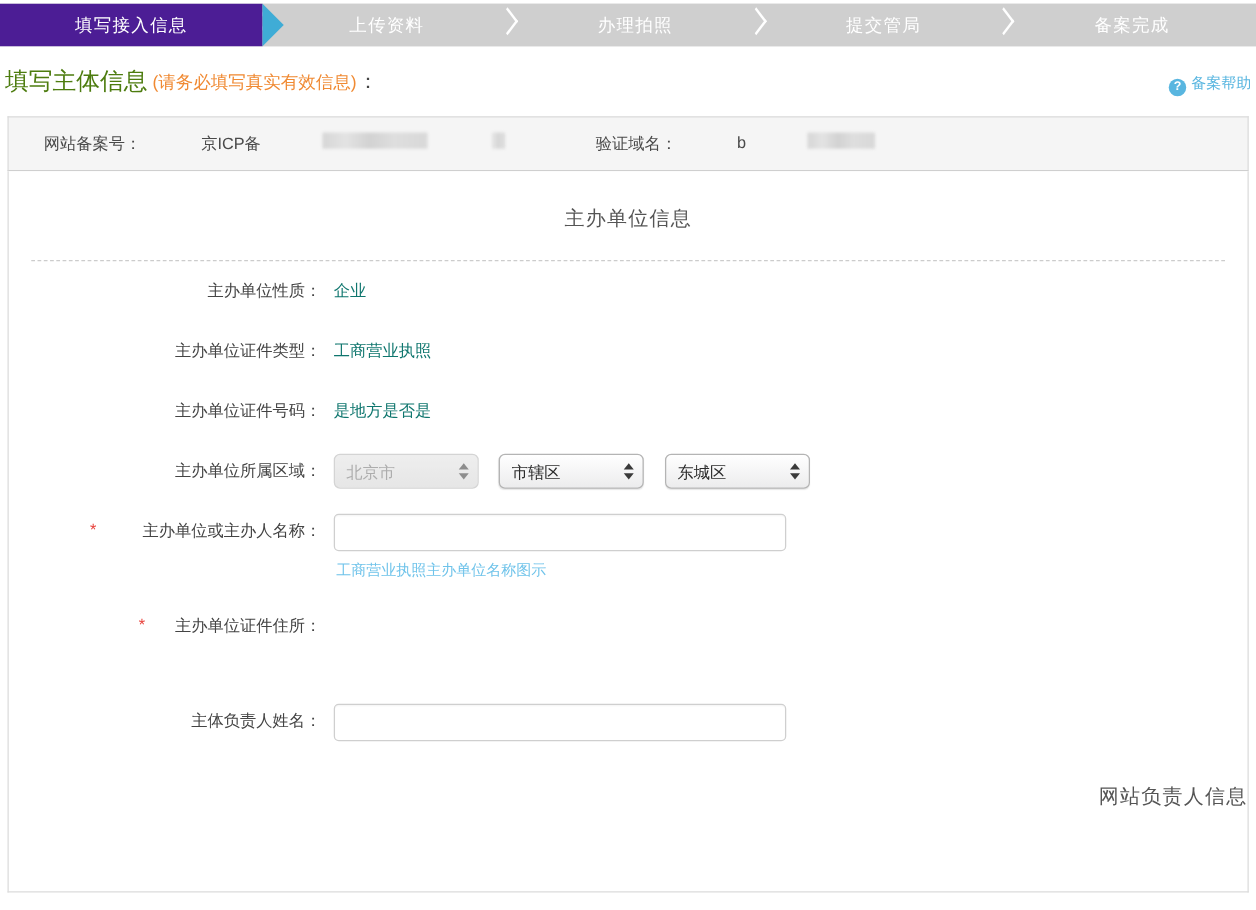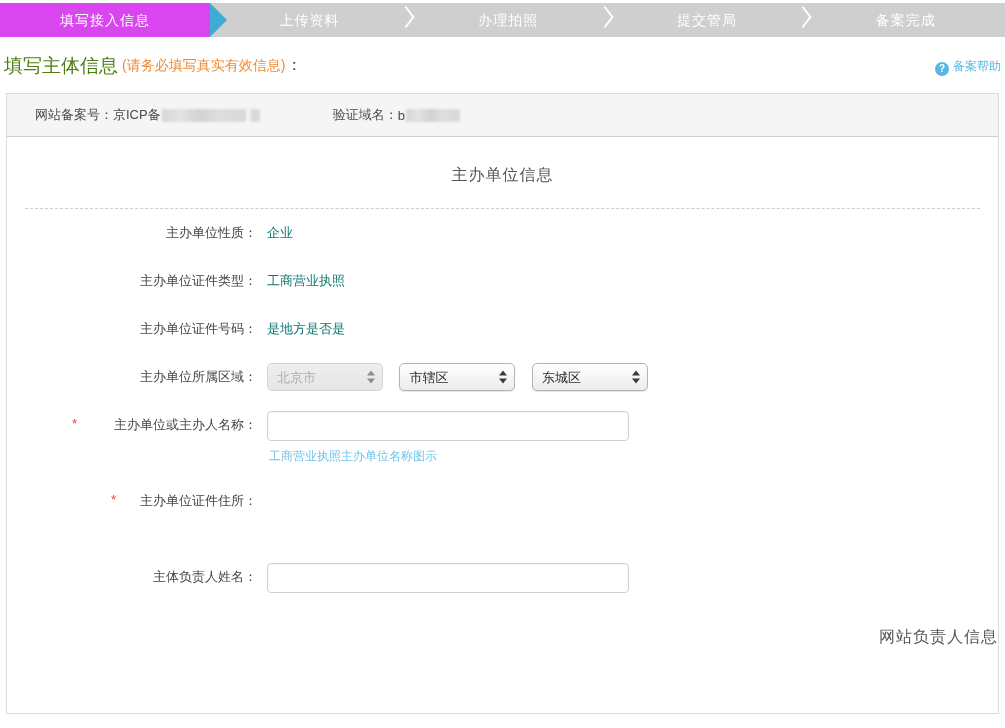--- a/index.html
+++ b/index.html
@@ -26,21 +26,21 @@
     height: 34px;
     line-height: 34px;
     text-align: center;
     font-size: 14px;
     color: #ffffff;
     letter-spacing: 1px;
     background: #cfcfcf;
     user-select: none;
   }
   .step.active {
-    background: #d946ef;
+    background: #4c1d95;
     flex: 0 0 210px;
     z-index: 5;
   }
   
   .step.active::after {
     content: "";
     position: absolute;
     top: 0; right: -17px;
     width: 0; height: 0;
     border-top: 17px solid transparent;
@@ -113,21 +113,21 @@
     height: 44px;
     background: #f5f5f5;
     border: 1px solid #dcdcdc;
     border-bottom: 1px solid #cfcfcf;
     display: flex;
     align-items: center;
     padding-left: 28px;
     font-size: 13px;
     color: #4a4a4a;
   }
-  .infobar .field { display: flex; align-items: center; }
+  .infobar .field { display: flex; align-items: flex-start; gap: 48px; }
   .infobar .gap { width: 72px; }
   .redact {
     display: inline-block;
     height: 13px;
     margin: 0 1px;
     vertical-align: -2px;
     background: linear-gradient(90deg,#d6d6d6 0%,#e3e3e3 22%,#d2d2d2 45%,#dedede 68%,#d8d8d8 100%);
     filter: blur(1.1px);
     border-radius: 1px;
   }

